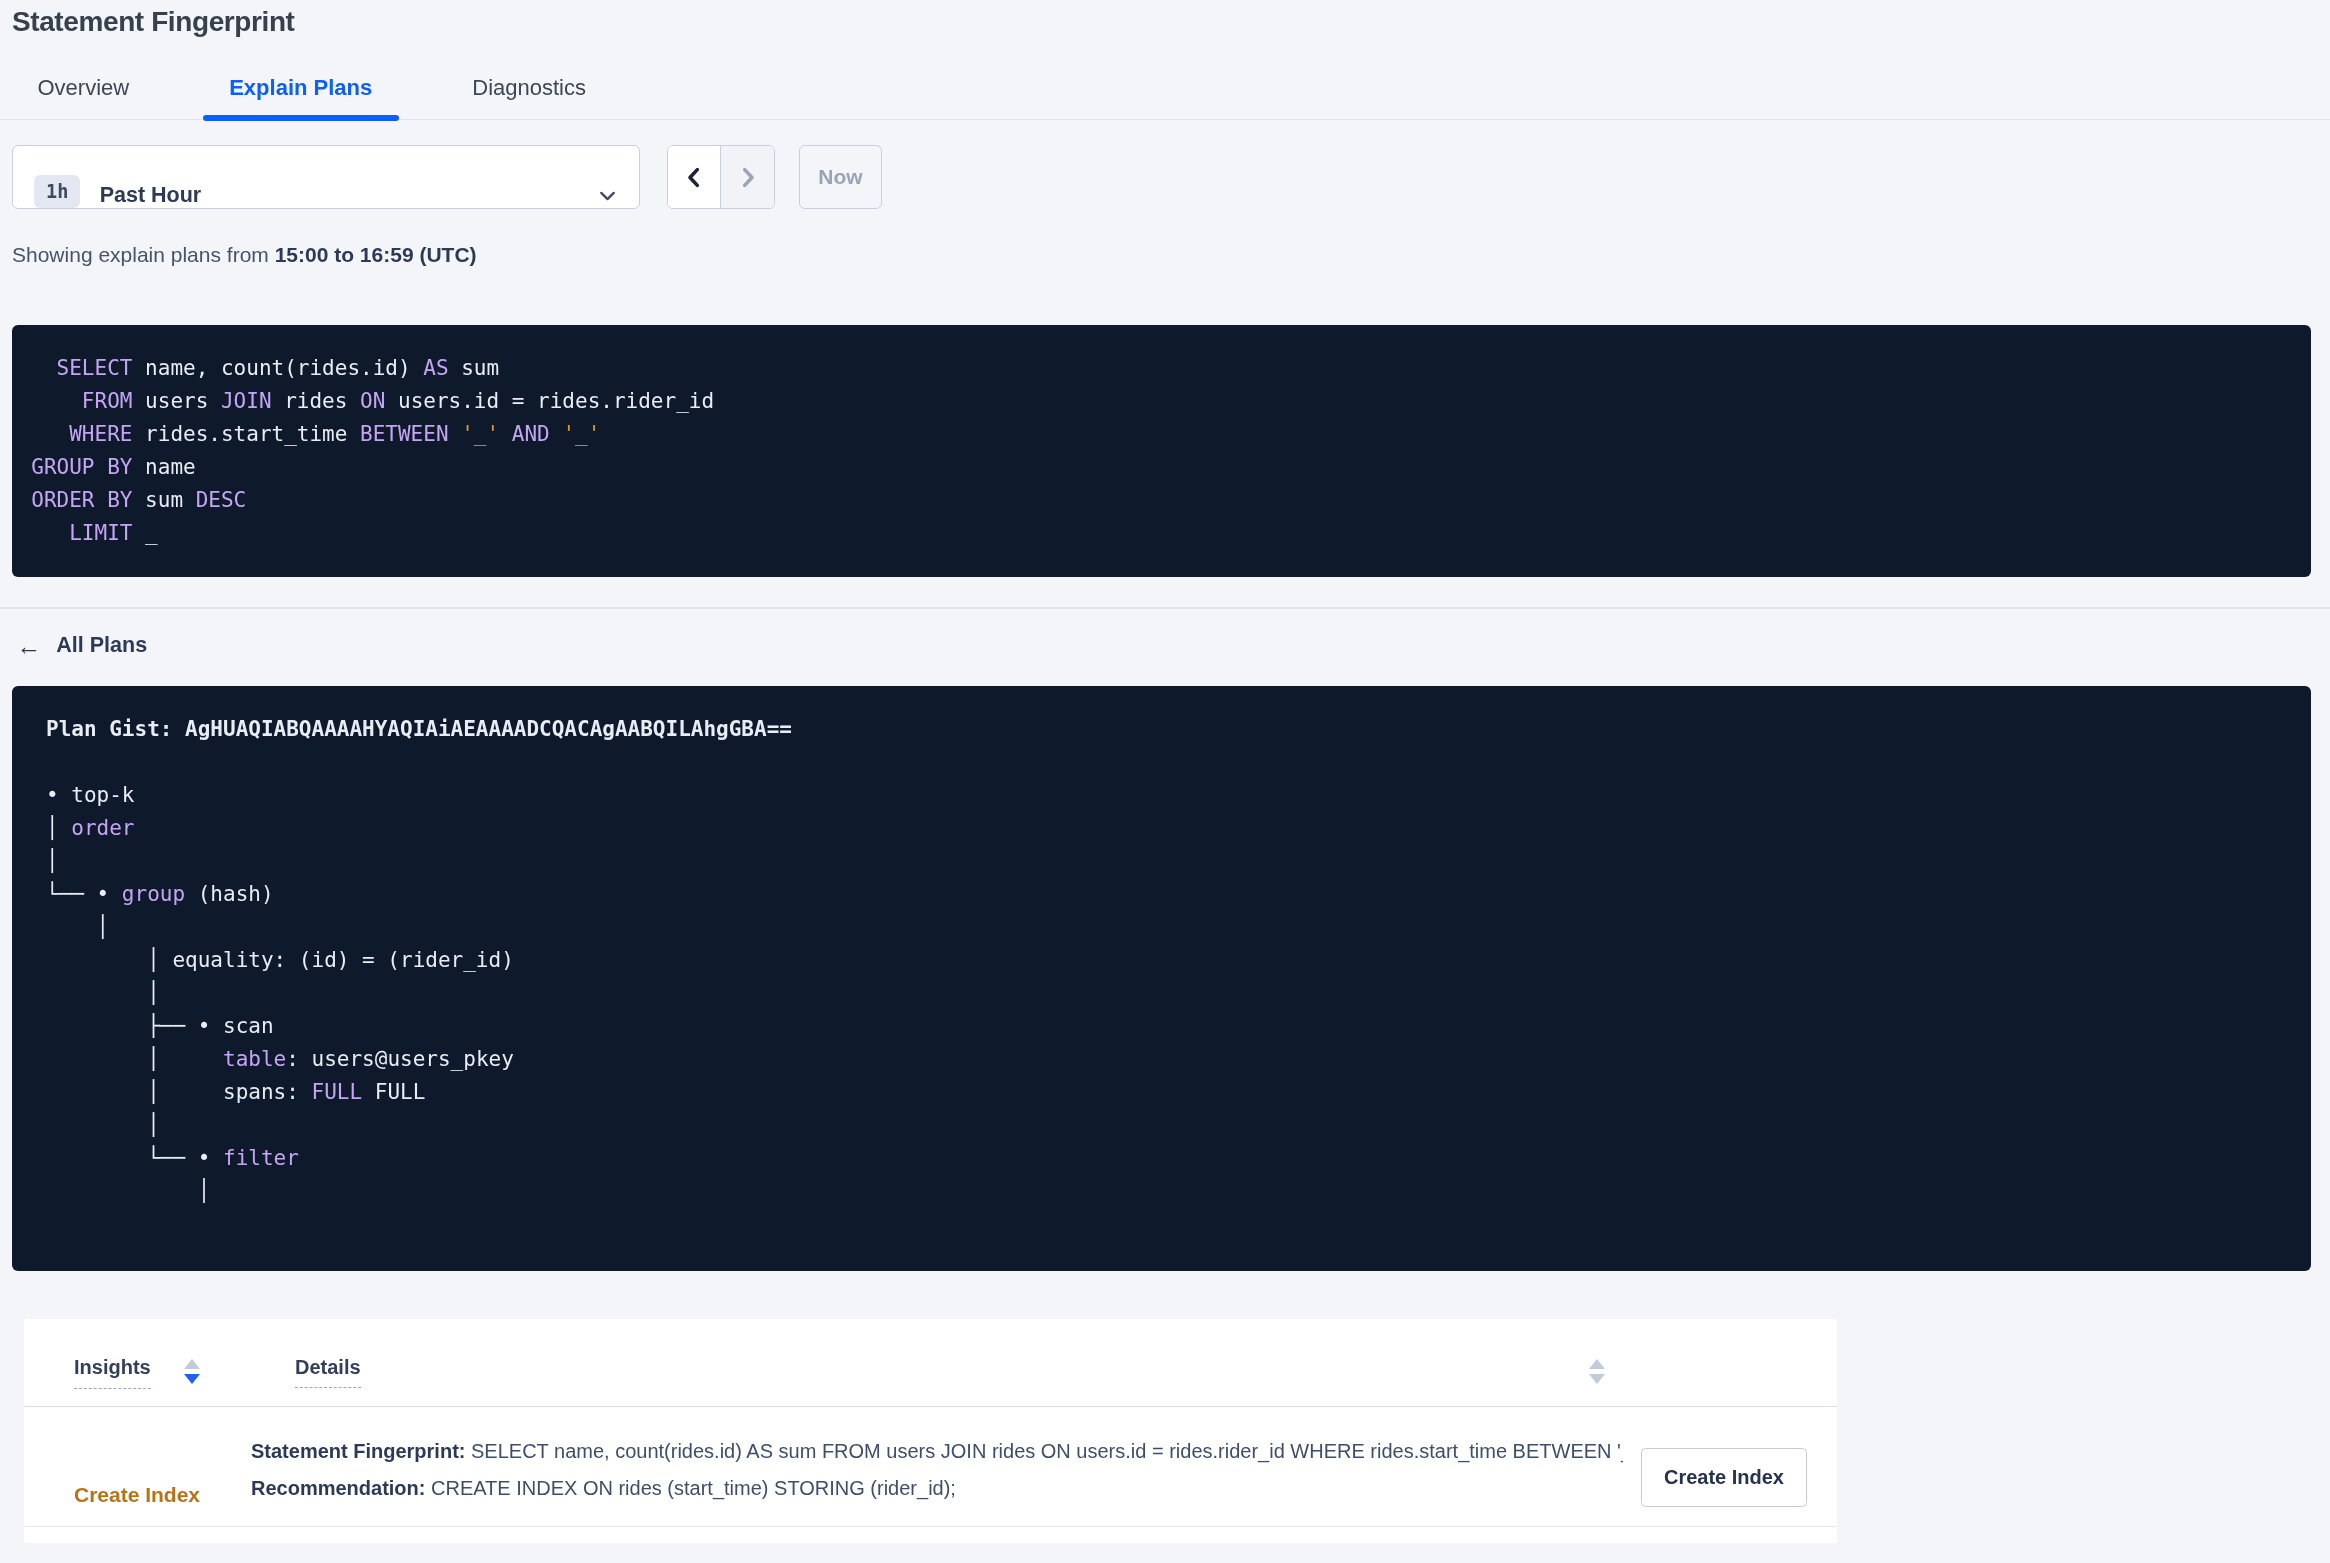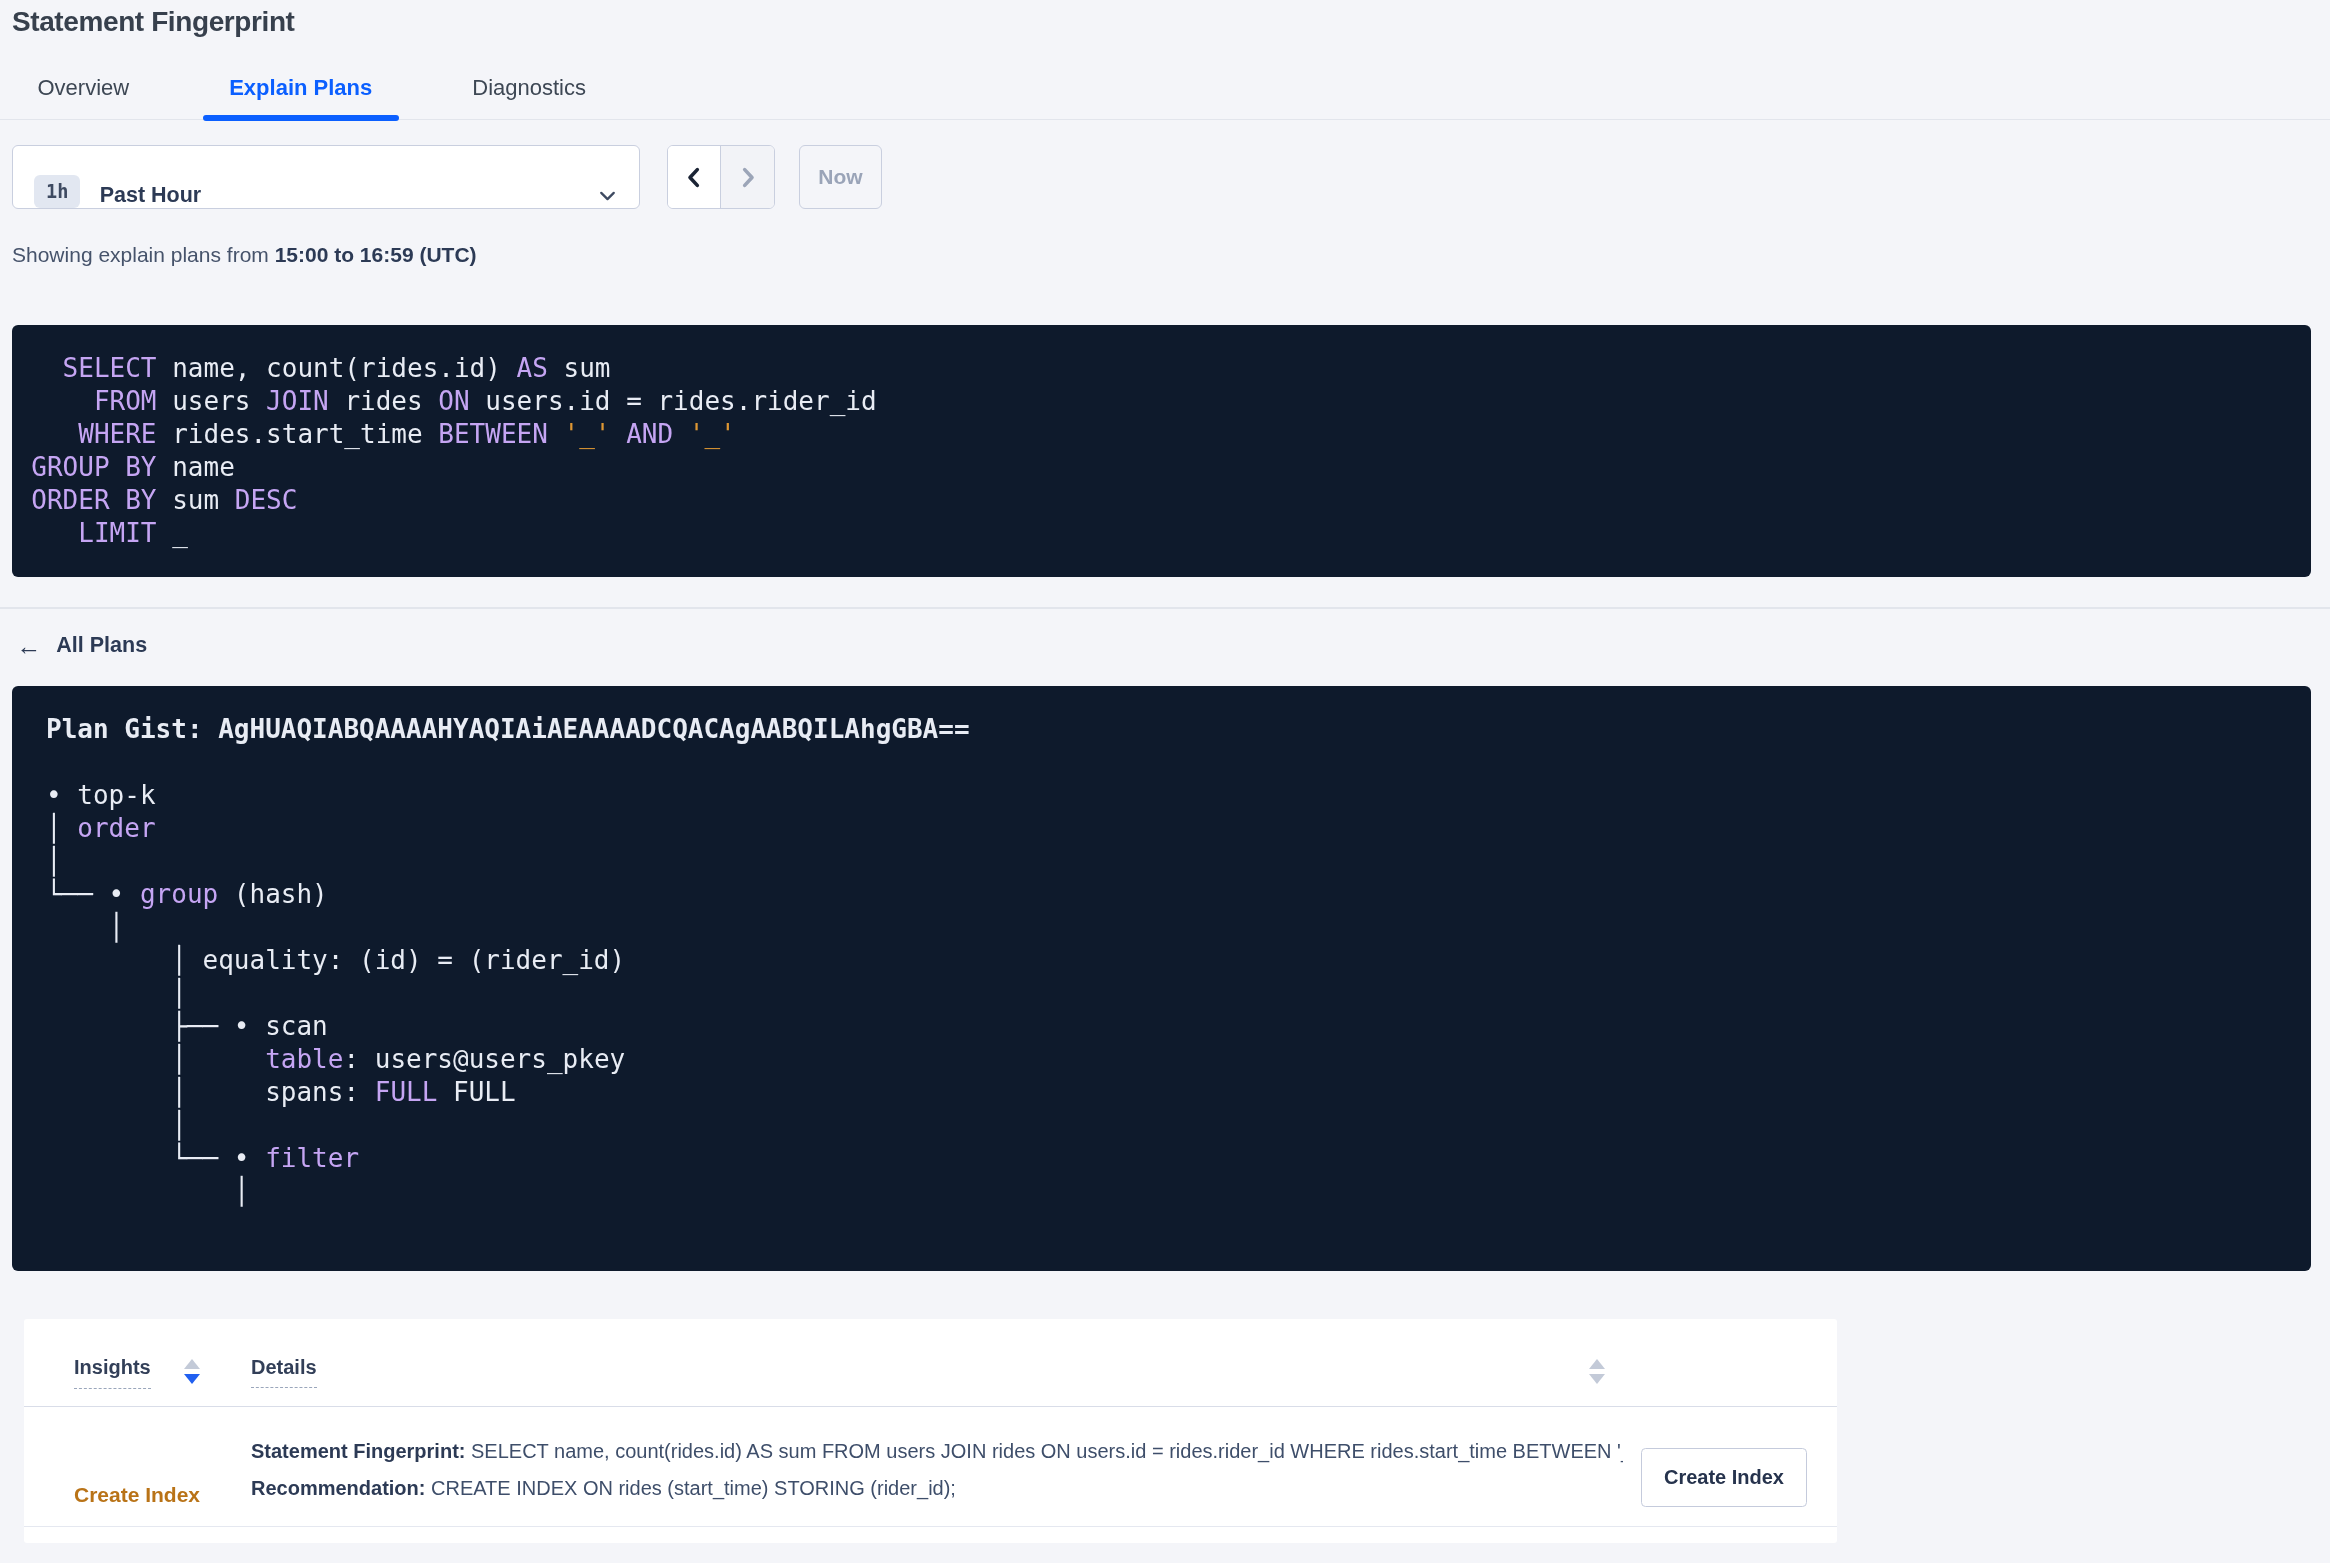--- a/index.html
+++ b/index.html
@@ -47,40 +47,40 @@
   .nav-btn.disabled{background:#F2F3F7;cursor:default;}
   .now-btn{margin-left:24px;width:83px;border:1.5px solid var(--border);border-radius:6px;
     background:transparent;font-size:21px;font-weight:600;color:var(--muted);cursor:default;
     font-family:"Liberation Sans",sans-serif;}
 
   .showing-line{margin:34px 0 0 12px;font-size:21px;color:var(--text);}
   .showing-line b{color:var(--navy);font-weight:700;}
 
   
   .code-box{background:var(--code-bg);border-radius:6px;margin-left:12px;width:2299px;
-    font-family:"DejaVu Sans Mono",monospace;font-size:26px;font-weight:500;color:var(--plain);}
+    font-family:"DejaVu Sans Mono",monospace;font-size:21px;font-weight:500;color:var(--plain);}
   .sql-box{margin-top:58px;padding:27px 0 27px 19.3px;}
   .gist-box{margin-top:25px;padding:27px 0 0 34px;height:585px;overflow:hidden;}
   .code-line{height:33px;line-height:33px;white-space:pre;}
   .seg-k{color:var(--kw);}
   .seg-p{color:var(--plain);}
   .seg-o{color:var(--lit);}
   .seg-g{color:var(--plain);font-weight:700;}
 
   .hr{height:1.5px;background:var(--line);margin-top:30px;width:2330px;}
 
   .all-plans{display:flex;align-items:center;gap:15px;margin:22px 0 0 16.3px;height:30px;
     cursor:pointer;width:fit-content;}
   .all-plans .arrow{font-size:25px;color:var(--navy);line-height:30px;}
   .all-plans .lbl{font-size:21.5px;font-weight:600;color:var(--navy);}
 
   
   .card{margin:48px 0 0 24px;width:1813px;height:224px;background:#fff;border-radius:3px;overflow:hidden;}
   .thead{display:flex;align-items:flex-start;padding:37px 30px 0 50px;position:relative;
-    border-bottom:1.5px solid #D9DDE8;height:88px;}
+    border-bottom:1.5px solid #D9DDE8;height:88px;gap:44px;}
   .th-insights{width:177px;display:flex;align-items:flex-start;}
   .th-label{font-size:20px;font-weight:700;color:#323F58;padding-bottom:9px;
     border-bottom:1.5px dashed #9AA6BB;cursor:pointer;}
   .sort{display:inline-flex;flex-direction:column;gap:5.2px;margin-left:33px;margin-top:3px;cursor:pointer;}
   .sort .up{width:0;height:0;border-left:8.2px solid transparent;border-right:8.2px solid transparent;
     border-bottom:10.4px solid #C3CAD8;}
   .sort .down{width:0;height:0;border-left:8.2px solid transparent;border-right:8.2px solid transparent;
     border-top:10.4px solid #C3CAD8;}
   .sort.desc .down{border-top-color:#2160F0;}
   .sort.abs{position:absolute;right:232px;top:40px;margin:0;}

